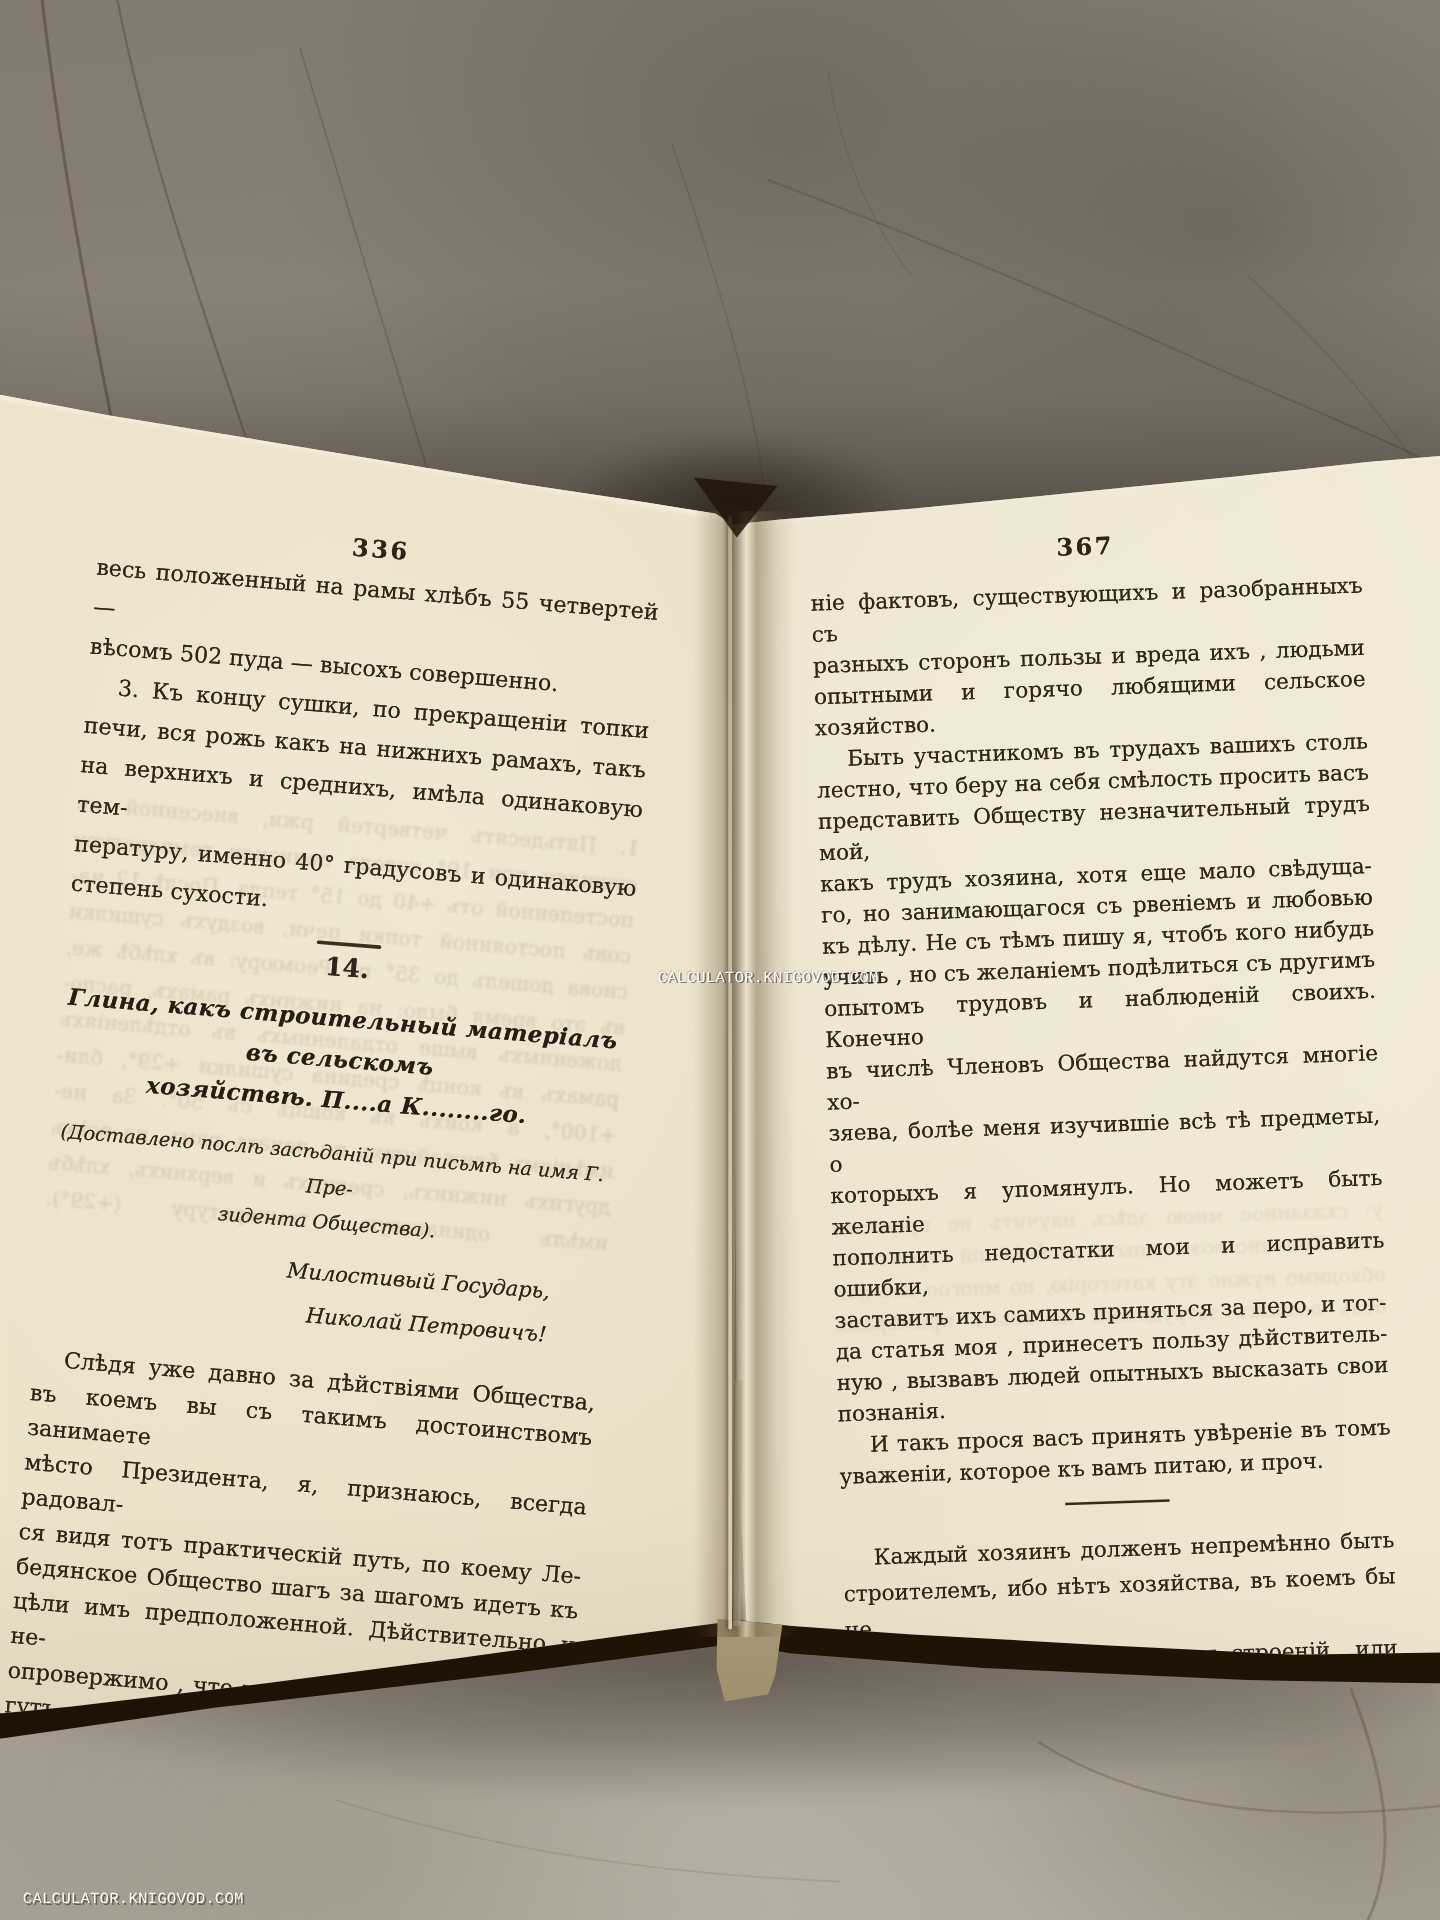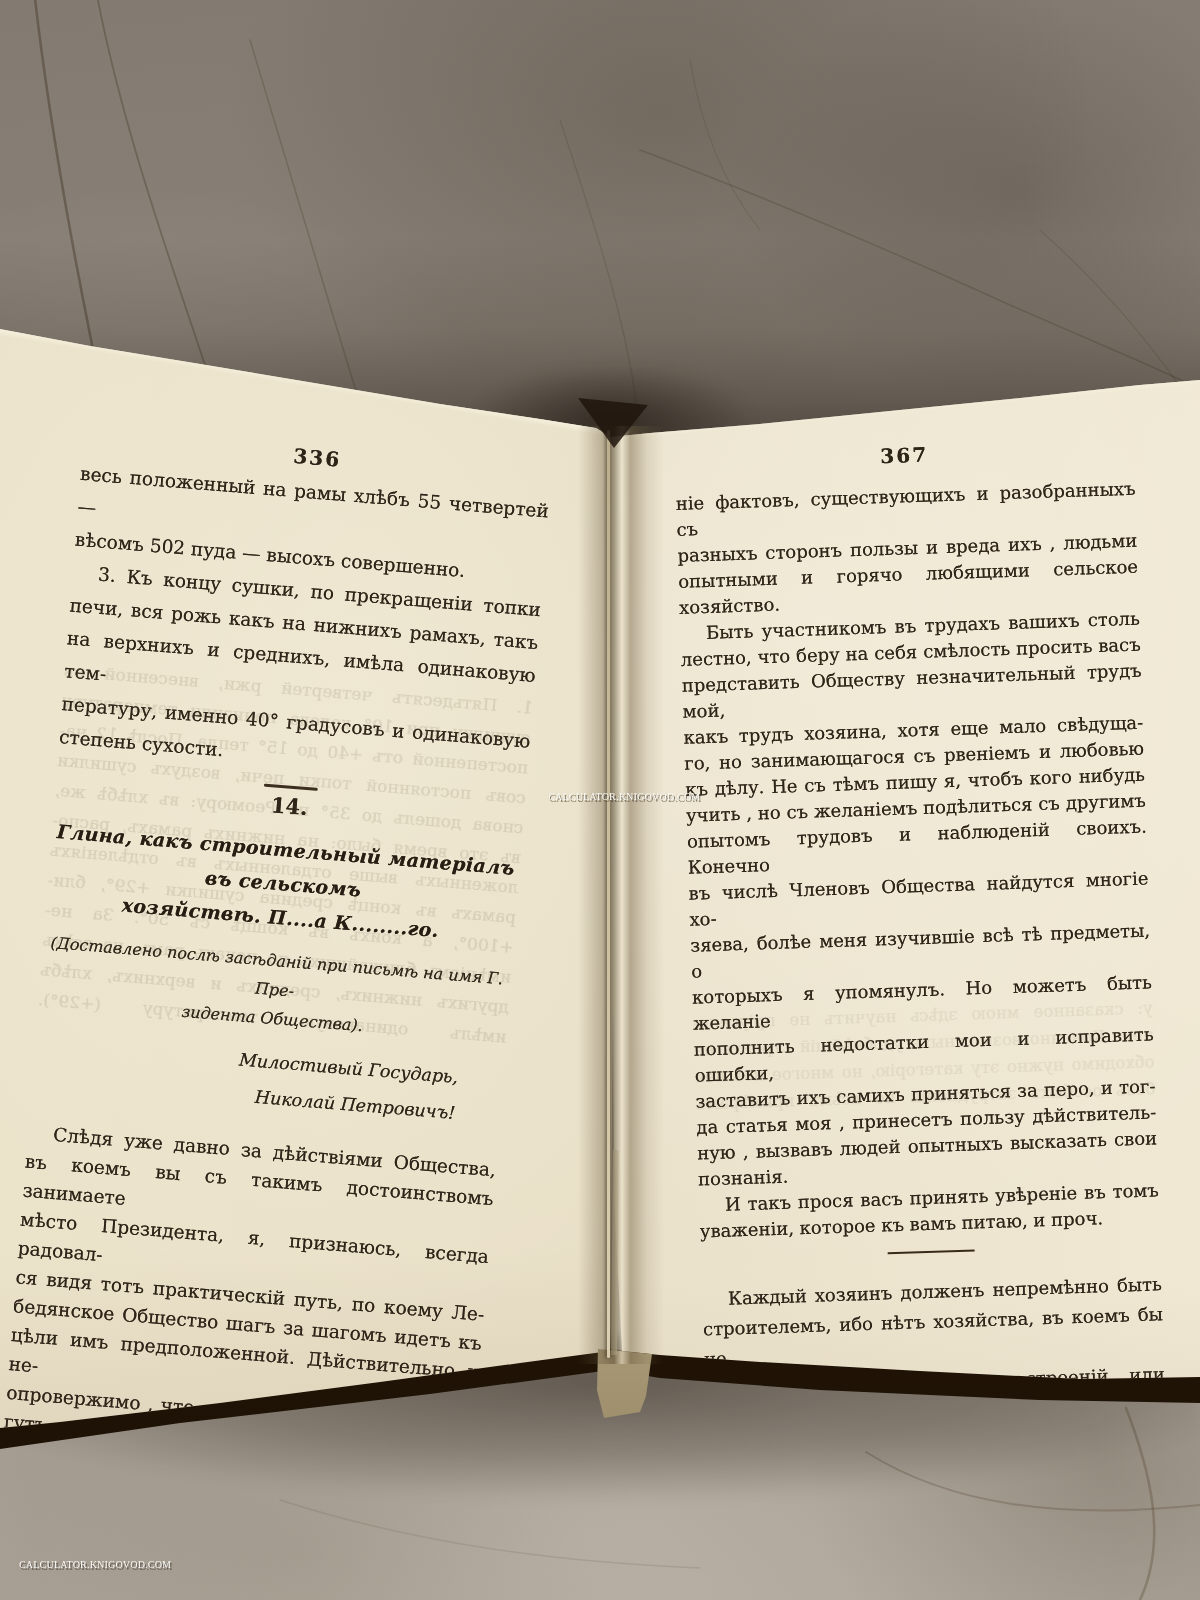--- a/index.html
+++ b/index.html
@@ -79,23 +79,23 @@
   .closing{line-height:30px;}
   .p3{margin-top:4px;}
   
   .ghost{position:absolute;left:0;width:100%;transform:scaleX(-1);color:#6f6349;filter:blur(.7px);}
   .ghost .gline{text-align:justify;text-align-last:justify;}
   .ghost-l{top:228px;opacity:.16;font-size:17px;line-height:30px;}
   .ghost-r{top:558px;opacity:.10;font-size:16.5px;line-height:27px;}
   
   .vignette{position:absolute;inset:0;z-index:8;pointer-events:none;
     background:radial-gradient(120% 120% at 50% 45%, transparent 60%, rgba(30,25,20,.22) 100%);}
-  .watermark{position:absolute;z-index:9;font-family:Liberation Serif, serif;
-    font-size:10px;color:#fdfdfb;letter-spacing:.2px;
-    text-shadow:1.5px 1.5px 0 rgba(45,38,28,.55),-.5px -.5px 0 rgba(45,38,28,.2);}
+  .watermark{position:absolute;z-index:9;font-family:Liberation Mono, monospace;
+    font-size:13px;color:#fdfdfb;letter-spacing:.2px;
+    text-shadow:1.5px 1.5px 0 rgba(45,38,28,.55),-.5px -.5px 0 rgba(45,38,28,.2);margin-top:16px;}
   .wm-center{left:548px;top:791px;}
   .wm-bottom{left:19px;top:1559px;}
 </style>
 </head>
 <body>
 
 <div class="scene">
 
   <div class="marble"></div>
 

